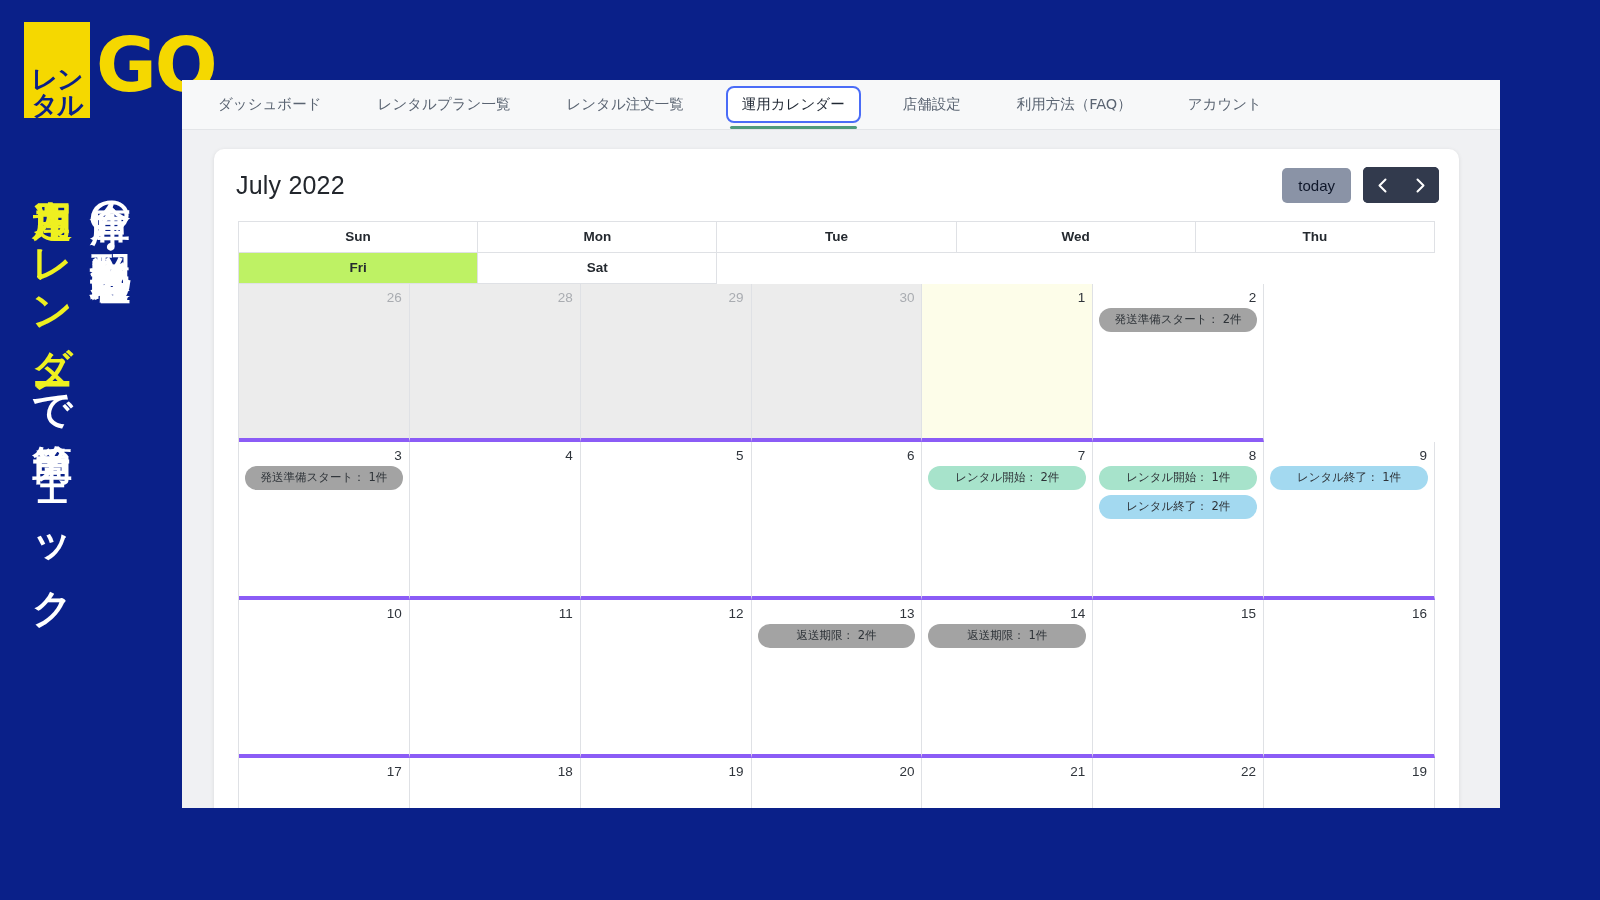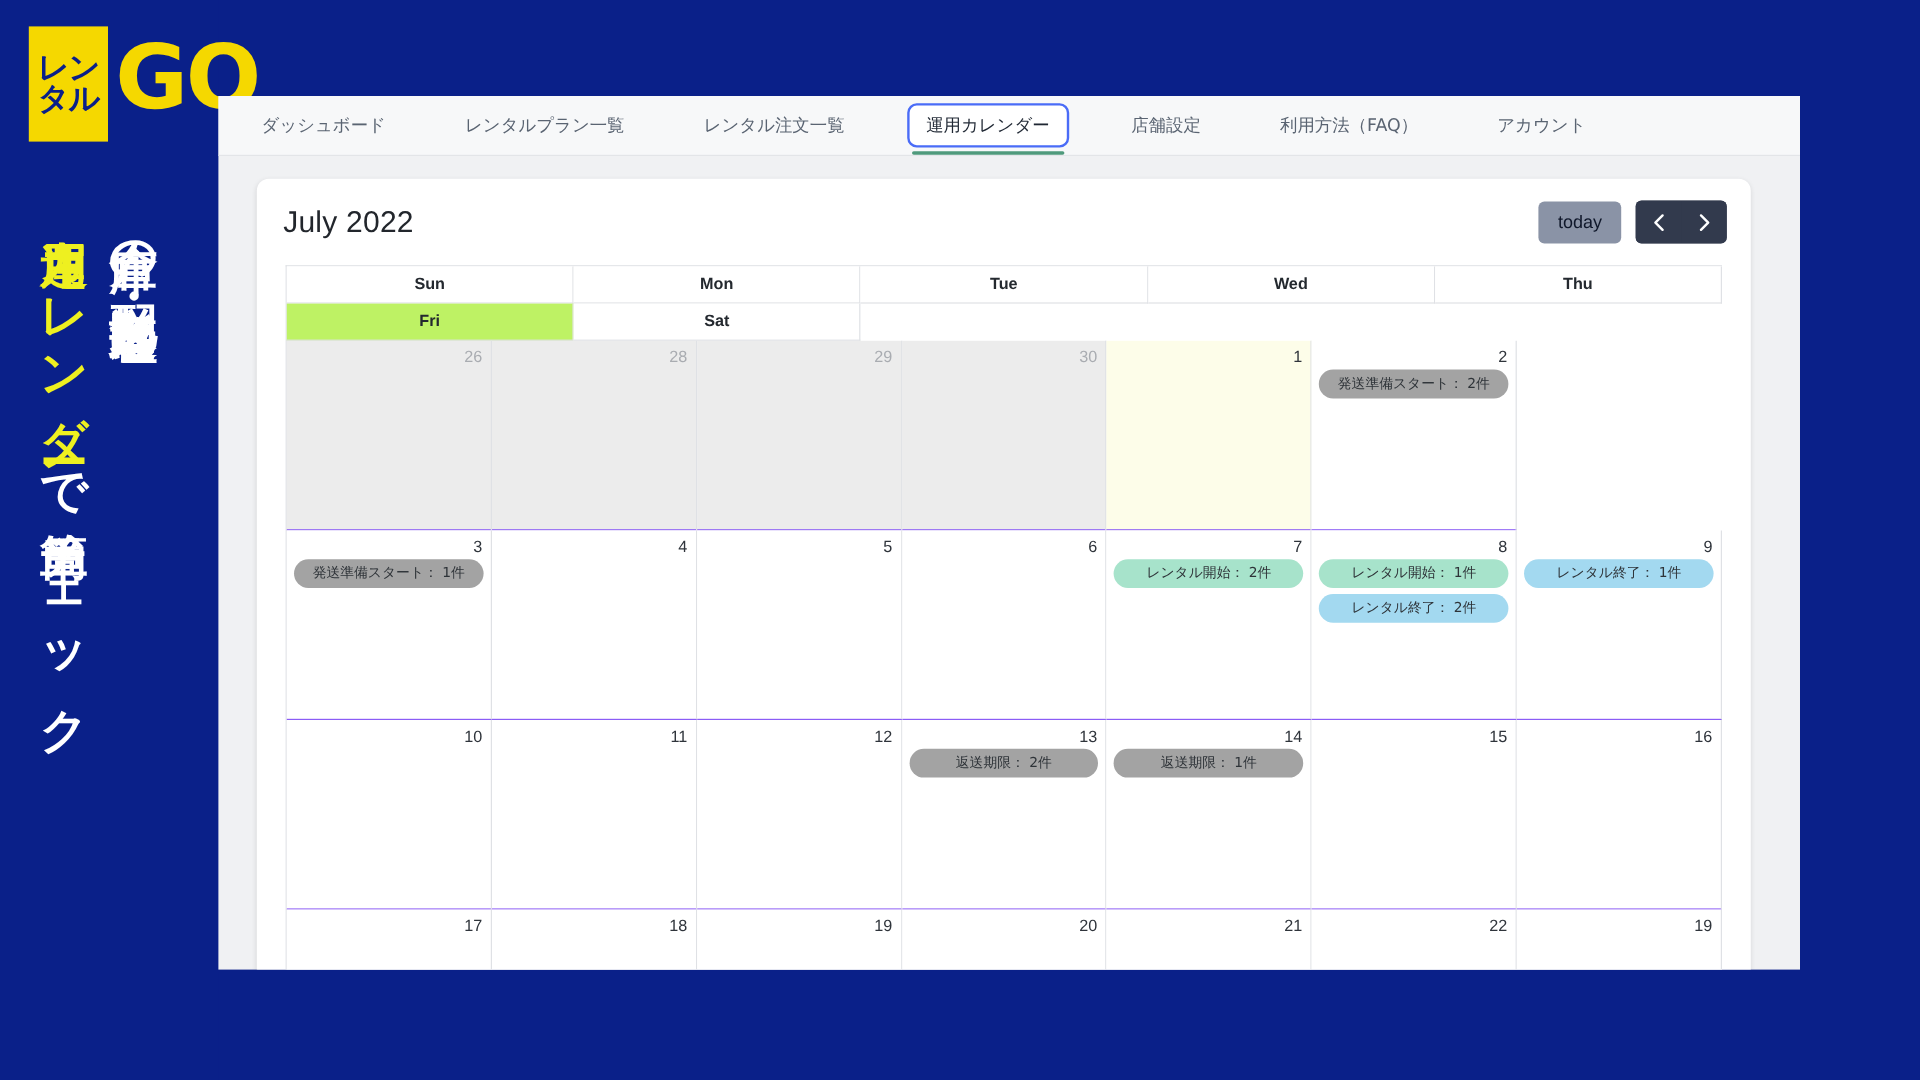--- a/index.html
+++ b/index.html
@@ -15,21 +15,21 @@
     position: absolute; left: 0; top: 0; width: 182px; height: 900px;
     background: #0a2089;
   }
   #logo {
     position: absolute; left: 24px; top: 22px;
     display: flex; align-items: stretch; height: 96px;
   }
   #logo-box {
     background: #f5d800; width: 66px; height: 96px;
     display: flex; flex-direction: column;
-    align-items: center; justify-content: center;
+    align-items: center; justify-content: flex-end;
     line-height: 1;
   }
   #logo-box .jp {
     color: #0a2089; font-weight: bold; font-size: 26px;
     letter-spacing: -1px;
     font-family: "DejaVu Sans", sans-serif;
   }
   #logo-go {
     color: #f5d800; font-size: 74px; font-weight: bold;
     line-height: 0.95; letter-spacing: -2px;
@@ -53,21 +53,21 @@
   #window {
     position: absolute; left: 182px; top: 80px;
     width: 1318px; height: 728px;
     background: #f0f1f3;
     overflow: hidden;
   }
   #navbar {
     height: 50px; background: #f7f8f9;
     border-bottom: 1px solid #e3e5e8;
     display: flex; align-items: center;
-    padding-left: 22px; gap: 16px;
+    padding-left: 22px; gap: 6px;
   }
   .navtab {
     font-size: 14.5px; color: #5a6472;
     padding: 7px 14px; border-radius: 6px;
     font-family: "DejaVu Sans", sans-serif;
     white-space: nowrap; margin-right: 22px;
     position: relative;
   }
   .navtab.active {
     color: #1f2733;
@@ -123,21 +123,21 @@
     border-right: 1px solid #dfe1e5;
     border-bottom: 1px solid #dfe1e5;
     text-align: center; font-size: 13.5px; font-weight: bold;
     color: #24292f; padding: 7px 0 8px;
     background: #ffffff;
   }
   .hdr-cell.today-col { background: #bef264; }
   .week-row { display: grid; grid-template-columns: repeat(7, 1fr); }
   .cell {
     border-right: 1px solid #dfe1e5;
-    border-bottom: 1px solid #8b5cf6;
+    border-bottom: 4px solid #8b5cf6;
     min-height: 158px;
     padding: 4px 0 0;
     background: #ffffff;
     position: relative;
   }
   .cell.other { background: #ececec; }
   .cell.today { background: #fdfde9; }
   .daynum {
     text-align: right; font-size: 13.5px; color: #2f343b;
     padding: 2px 7px 3px 0;

